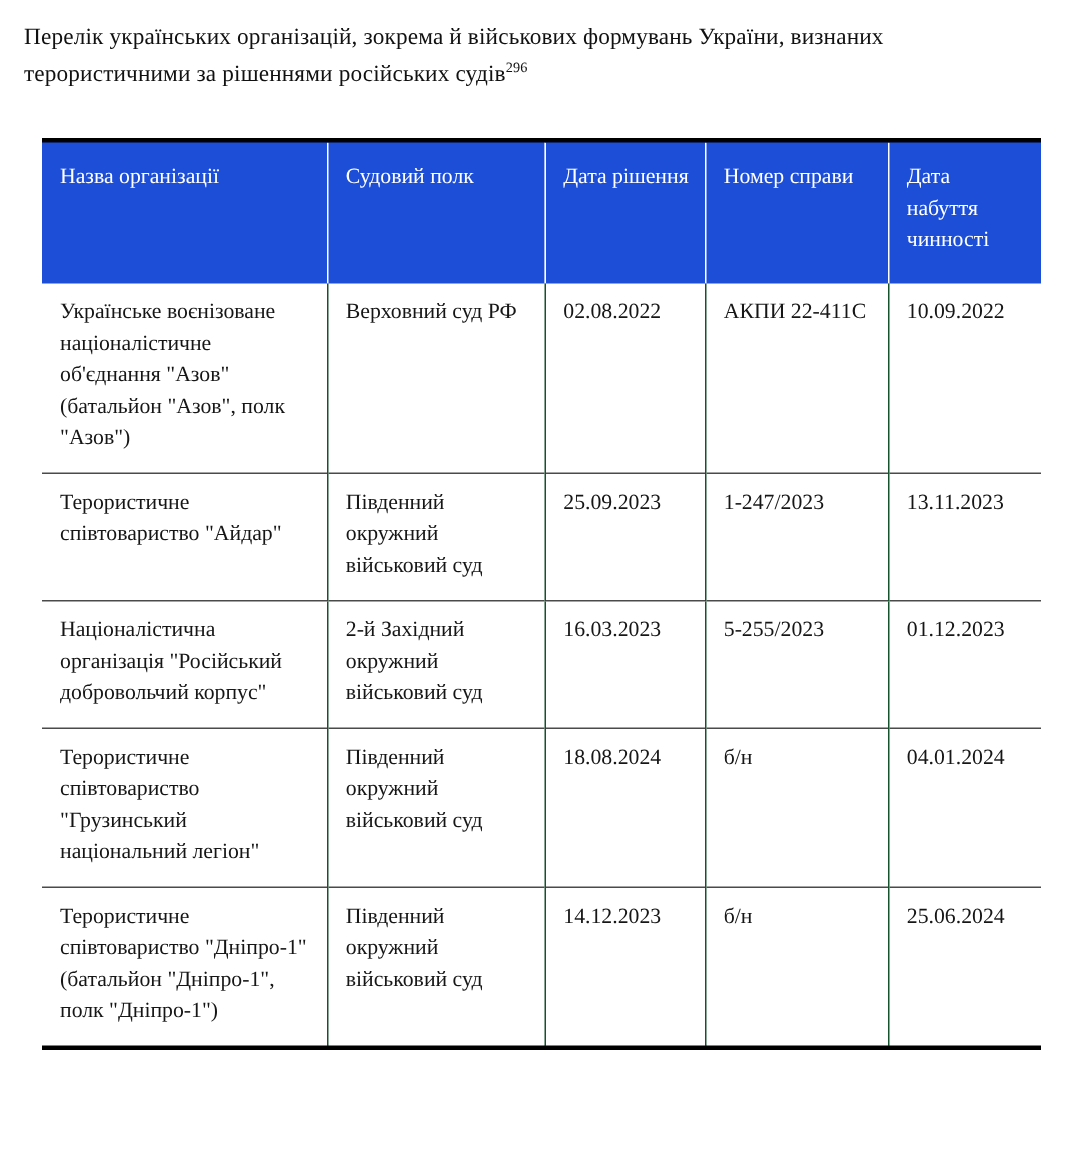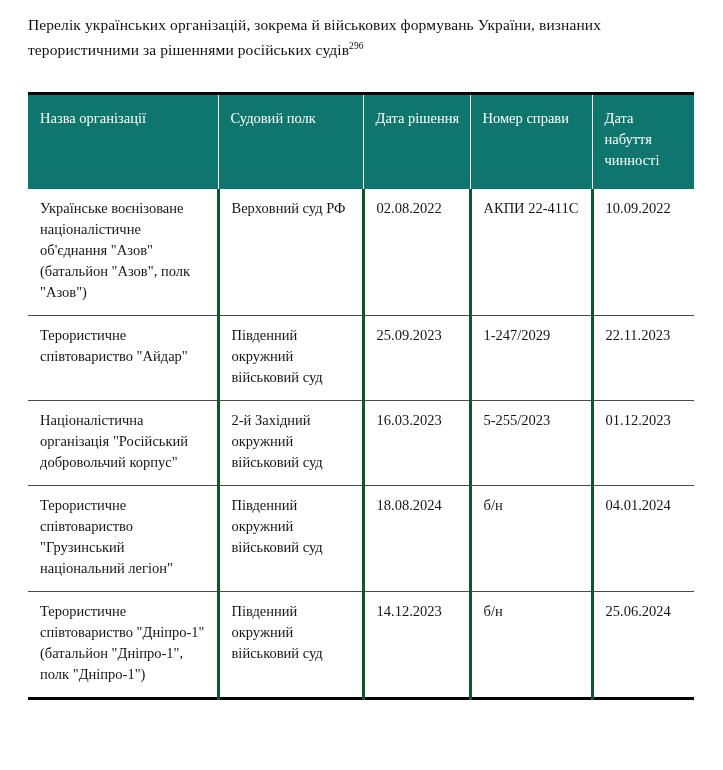--- a/index.html
+++ b/index.html
@@ -19,21 +19,21 @@
   .page {
     position: relative;
     width: 723px;
     height: 770px;
     box-sizing: border-box;
   }
 
   
   .caption {
     position: absolute;
-    left: 28px;
+    left: 16px;
     top: 12px;
     width: 666px;
     font-size: 15.5px;
     line-height: 25px;
     color: #111111;
     letter-spacing: 0.1px;
   }
   .caption sup {
     font-size: 9.5px;
     vertical-align: super;
@@ -56,42 +56,42 @@
     border-bottom: 3px solid #000000;
   }
 
   table.reg col.c1 { width: 190px; }
   table.reg col.c2 { width: 145px; }
   table.reg col.c3 { width: 107px; }
   table.reg col.c4 { width: 122px; }
   table.reg col.c5 { width: 102px; }
 
   table.reg thead th {
-    background: #0f766e;
+    background: #1d4ed8;
     color: #ffffff;
     font-weight: normal;
     text-align: left;
     vertical-align: top;
     font-size: 14.5px;
     line-height: 21px;
     padding: 13px 10px 18px 12px;
     border-right: 1px solid #ffffff;
     box-sizing: border-box;
   }
   table.reg thead th:last-child {
     border-right: none;
   }
 
   table.reg tbody td {
     vertical-align: top;
     text-align: left;
     font-size: 14.5px;
     line-height: 21px;
     padding: 9px 10px 12px 12px;
-    border-right: 3px solid #14532d;
+    border-right: 1px solid #14532d;
     border-top: 1px solid #4a4a4a;
     box-sizing: border-box;
     color: #161616;
   }
   table.reg tbody td:last-child {
     border-right: none;
   }
   table.reg tbody tr:first-child td {
     border-top: none;
   }
@@ -135,22 +135,22 @@
             <td class="cell-org">Українське воєнізоване націоналістичне об'єднання "Азов" (батальйон "Азов", полк "Азов")</td>
             <td>Верховний суд РФ</td>
             <td>02.08.2022</td>
             <td>АКПИ 22-411С</td>
             <td>10.09.2022</td>
           </tr>
           <tr>
             <td class="cell-org">Терористичне співтовариство "Айдар"</td>
             <td>Південний окружний військовий суд</td>
             <td>25.09.2023</td>
-            <td>1-247/2029</td>
-            <td>22.11.2023</td>
+            <td>1-247/2023</td>
+            <td>13.11.2023</td>
           </tr>
           <tr>
             <td class="cell-org">Націоналістична організація "Російський добровольчий корпус"</td>
             <td>2-й Західний окружний військовий суд</td>
             <td>16.03.2023</td>
             <td>5-255/2023</td>
             <td>01.12.2023</td>
           </tr>
           <tr>
             <td class="cell-org">Терористичне співтовариство "Грузинський національний легіон"</td>

